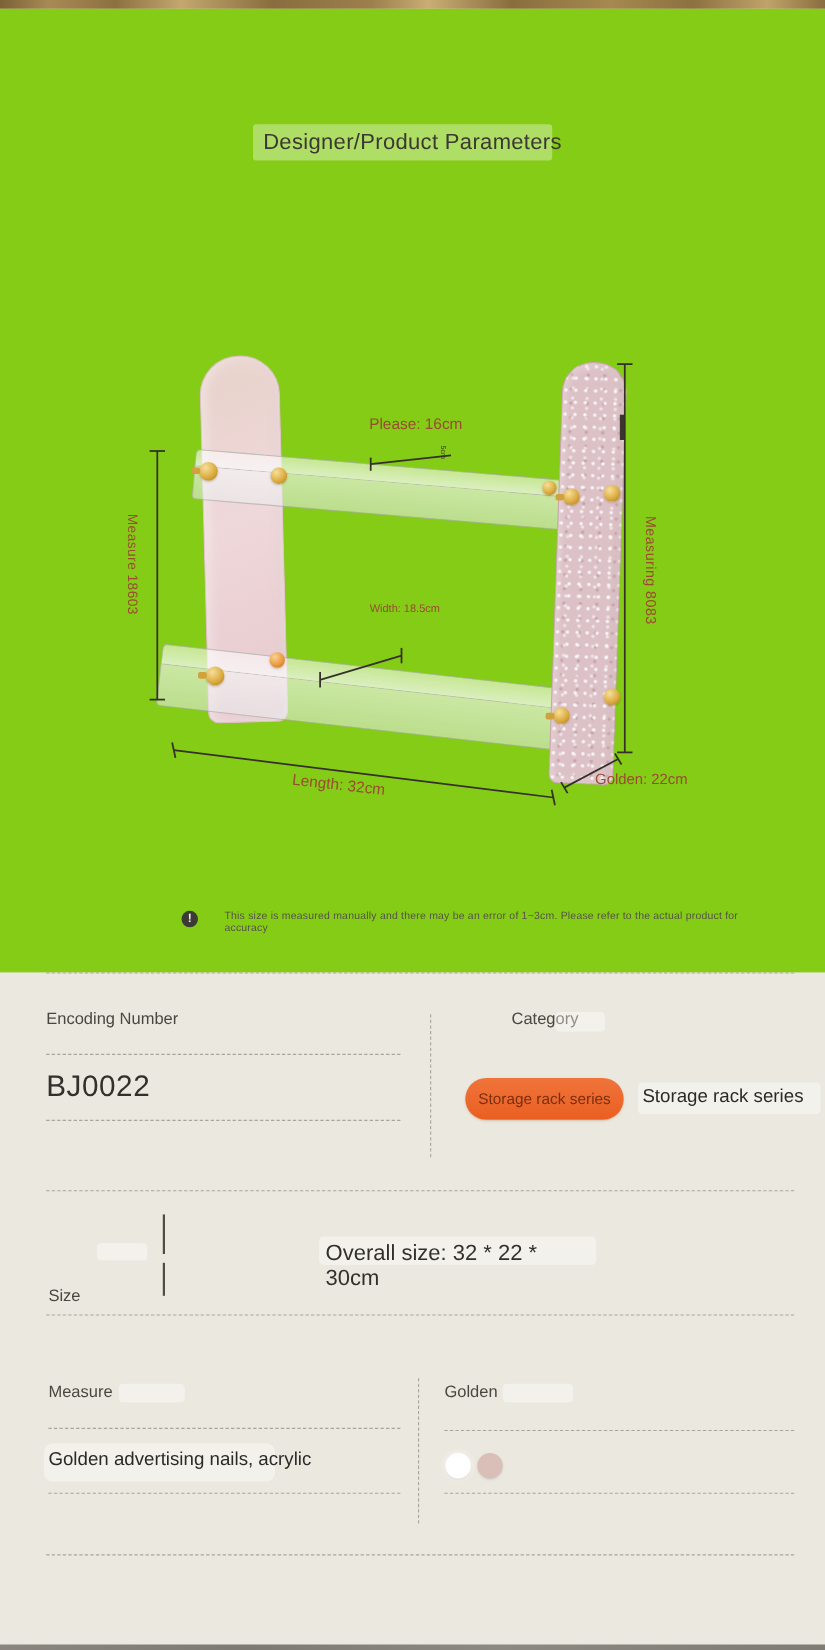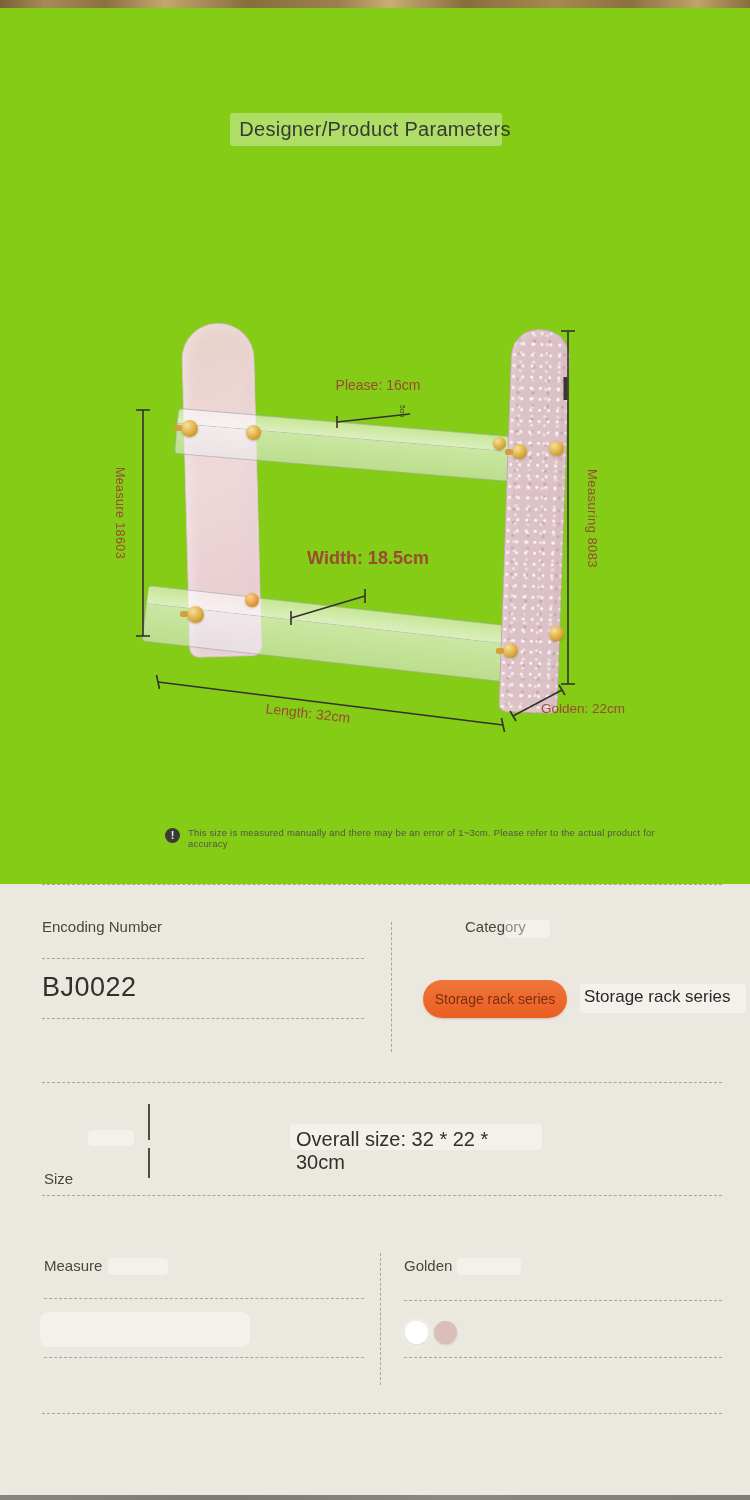--- a/index.html
+++ b/index.html
@@ -54,33 +54,33 @@
   .k6{left:187px;top:598px;width:17px;height:17px;}
   .k7{left:245px;top:585px;width:14px;height:14px;background:radial-gradient(circle at 35% 30%, #f8d390 0%, #e8963c 60%, #b06c14 100%);}
   .k8{left:503px;top:635px;width:15px;height:15px;}
   .k9{left:549px;top:618px;width:15px;height:15px;}
   .stem::after{content:"";position:absolute;left:-7px;top:5px;width:8px;height:6px;background:#cfa23e;border-radius:2px;}
 
   .dims-svg{position:absolute;left:0;top:0;z-index:5;}
 
   .lbl{position:absolute;color:#9a4b31;font-size:14px;z-index:6;white-space:nowrap;}
   .lbl-w16{left:318px;top:369px;width:120px;text-align:center;}
-  .lbl-w185{left:298px;top:540px;width:140px;text-align:center;font-size:18px;font-weight:bold;}
+  .lbl-w185{left:298px;top:540px;width:140px;text-align:center;font-size:10px;}
   .lbl-length{left:248px;top:697px;width:120px;text-align:center;transform:rotate(6.5deg);}
   .lbl-w22{left:541px;top:693px;width:90px;font-size:13.5px;}
   .lbl-vert{width:130px;text-align:center;font-size:13px;letter-spacing:.4px;}
   .lbl-mleft{left:55px;top:498px;transform:rotate(90deg);font-size:12.5px;}
   .lbl-mright{left:527px;top:503px;transform:rotate(90deg);}
   .lbl-tiny{left:406px;top:397px;font-size:6.5px;color:#3a352e;transform:rotate(90deg);transform-origin:left top;}
 
   
   .disclaimer{position:absolute;left:165px;top:820px;width:545px;display:flex;gap:8px;z-index:6;}
   .info-icon{flex:0 0 auto;width:15px;height:15px;border-radius:50%;background:#3c3a35;color:#f2efe8;
     font-size:11px;font-weight:bold;text-align:center;line-height:15px;}
-  .disclaimer-text{font-size:9.5px;line-height:10.5px;color:#565249;letter-spacing:.2px;max-width:505px;}
+  .disclaimer-text{font-size:9.5px;line-height:10.5px;color:#565249;letter-spacing:.2px;max-width:505px;margin-left:16px;}
 
   
   .hr{position:absolute;left:42px;width:680px;border-top:1px dashed #a9a59b;height:0;}
   .hr-1{top:884px;} .hr-2{top:1082px;} .hr-3{top:1195px;} .hr-4{top:1413px;}
   .udash{position:absolute;border-top:1px dashed #a9a59b;height:0;}
   .vdash{position:absolute;border-left:1px dashed #a9a59b;width:0;}
 
   .p-label{position:absolute;font-size:15px;color:#4b463f;}
   .shimmer{position:absolute;background:rgba(255,255,255,.38);border-radius:4px;}
 
@@ -210,20 +210,21 @@
   <div class="shimmer" style="left:88px;top:1130px;width:46px;height:16px;"></div>
   <div class="size-vline-a"></div>
   <div class="size-vline-b"></div>
   <div class="shimmer" style="left:290px;top:1124px;width:252px;height:26px;"></div>
   <span class="size-value">Overall size: 32 * 22 * 30cm</span>
 
   <span class="p-label mat-label">Measure</span>
   <div class="shimmer" style="left:108px;top:1258px;width:60px;height:17px;"></div>
   <div class="udash mat-u1"></div>
   <div class="shimmer" style="left:40px;top:1312px;width:210px;height:35px;border-radius:8px;"></div>
+  <span class="mat-value">Golden advertising nails, acrylic</span>
   <div class="udash mat-u2"></div>
   <div class="vdash sec3-vdash"></div>
   <span class="p-label col-label">Golden</span>
   <div class="shimmer" style="left:457px;top:1258px;width:64px;height:17px;"></div>
   <div class="udash col-u1"></div>
   <div class="swatch sw1" style="background: rgb(255, 255, 255);"></div>
   <div class="swatch sw2" style="background: rgb(217, 191, 184);"></div>
   <div class="udash col-u2"></div>
 
   <div class="bottombar"></div>

